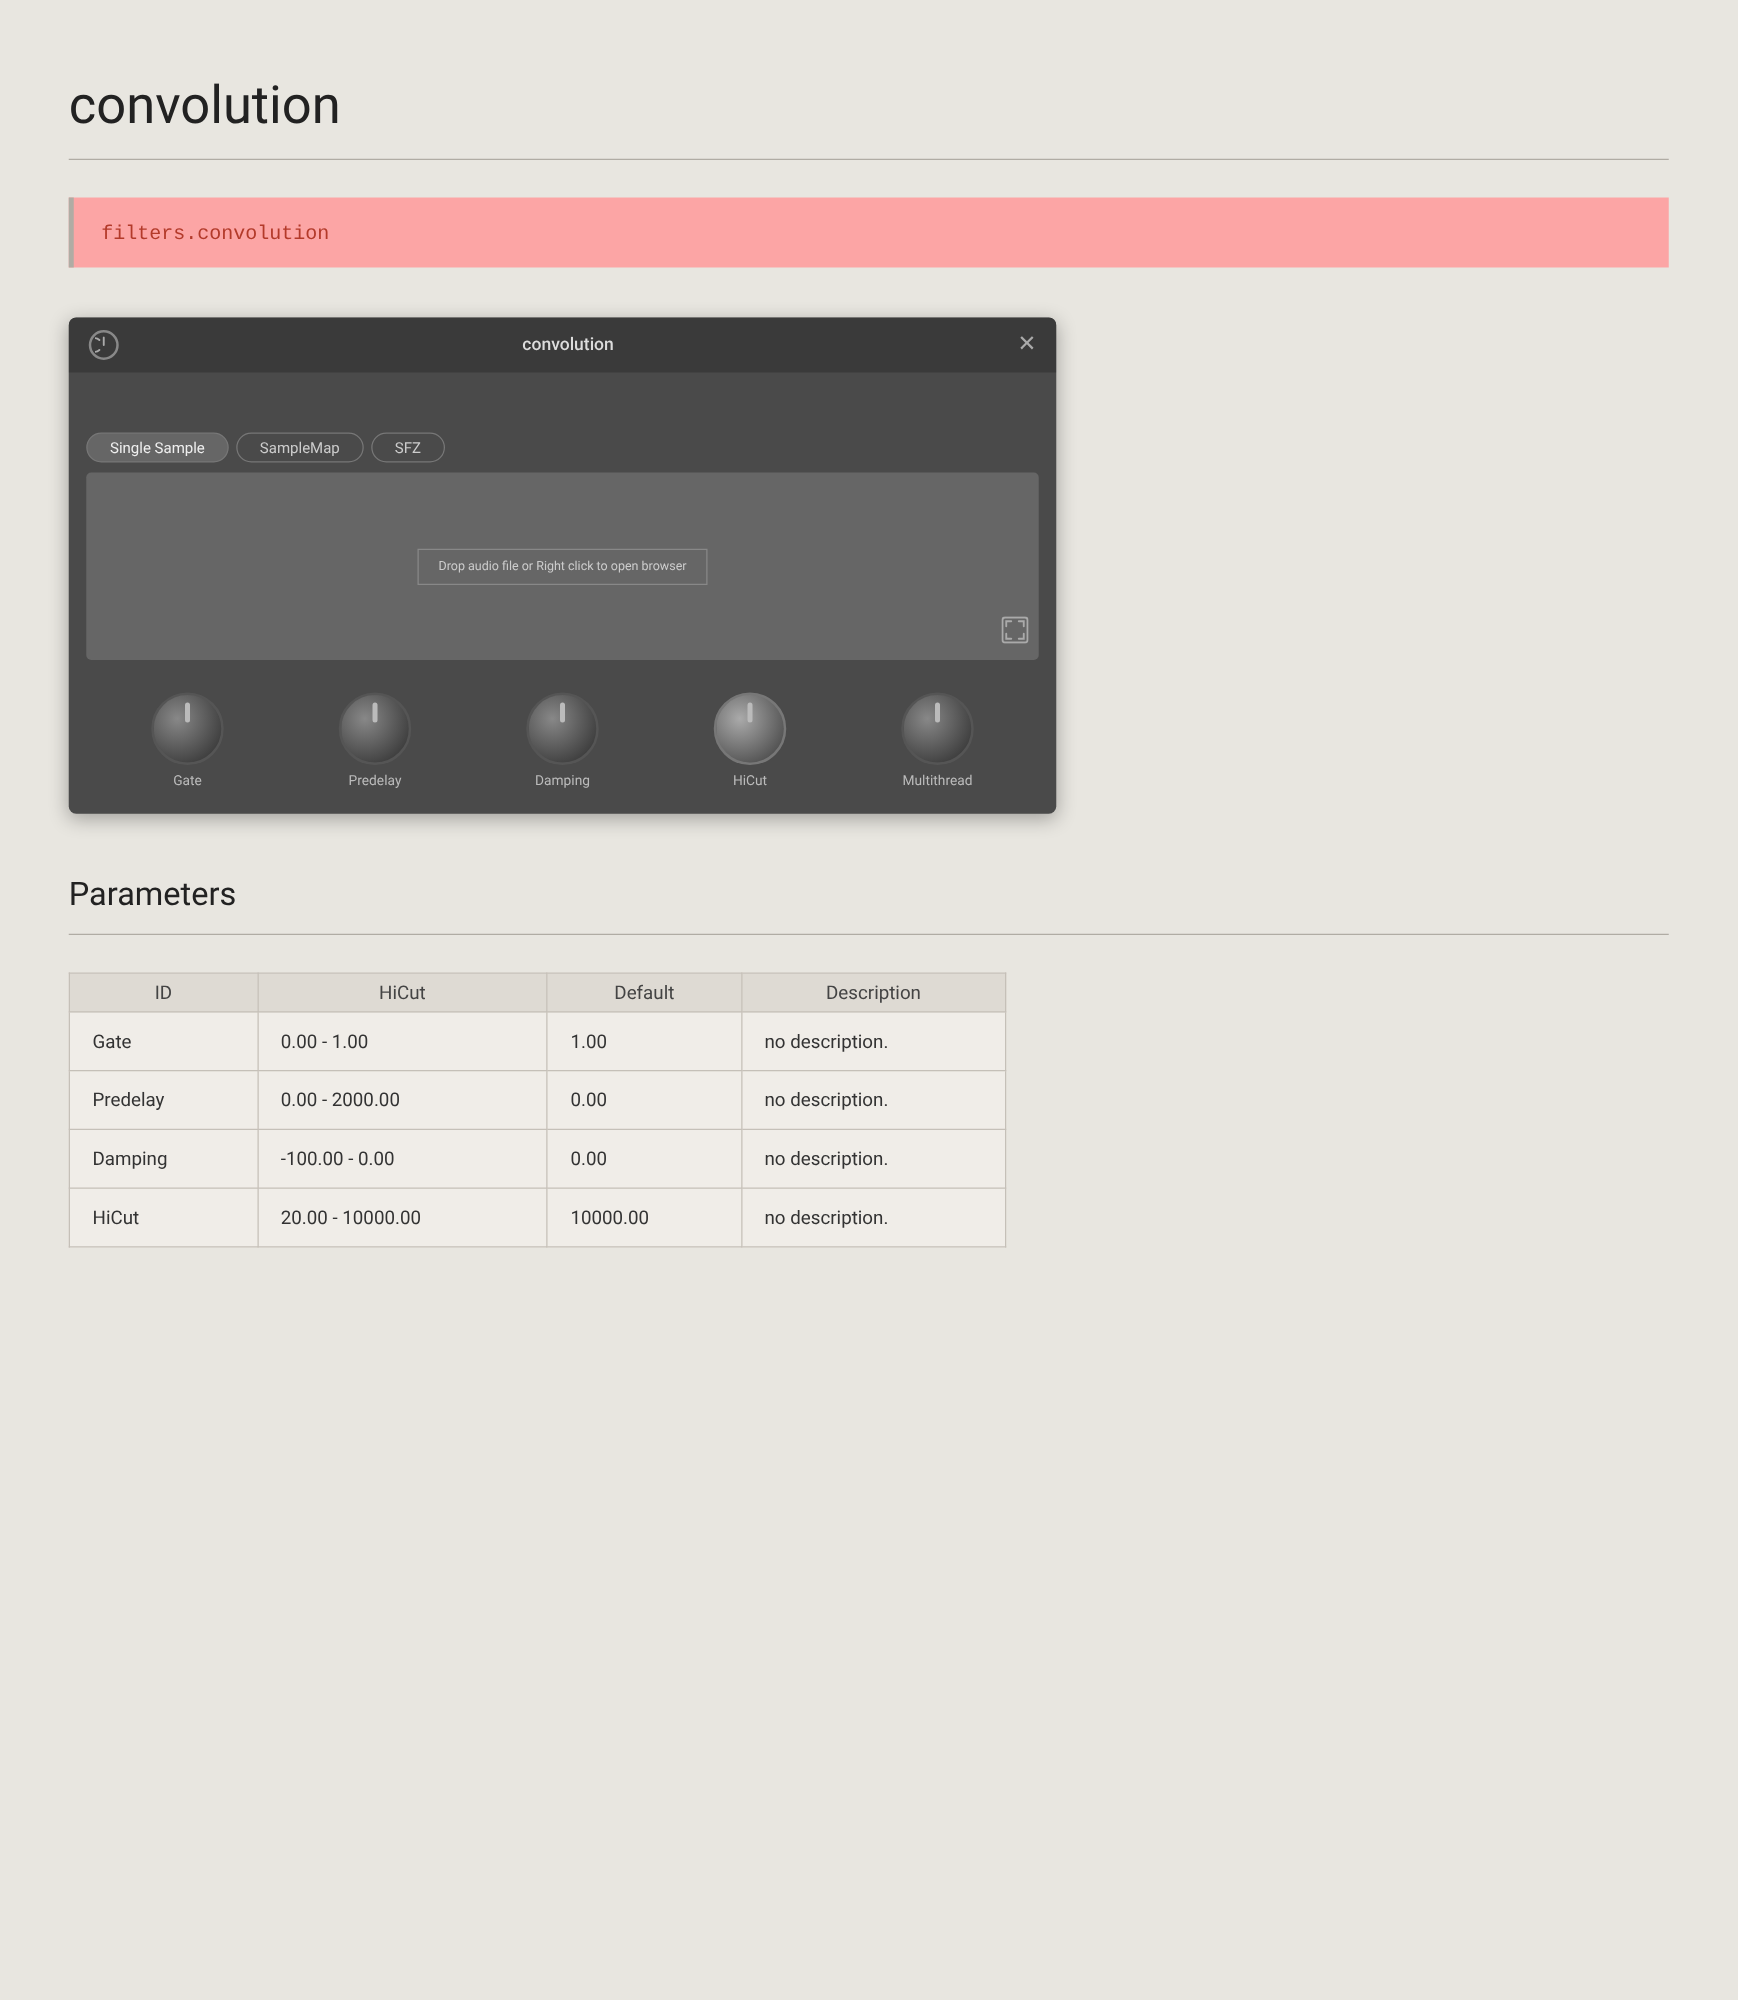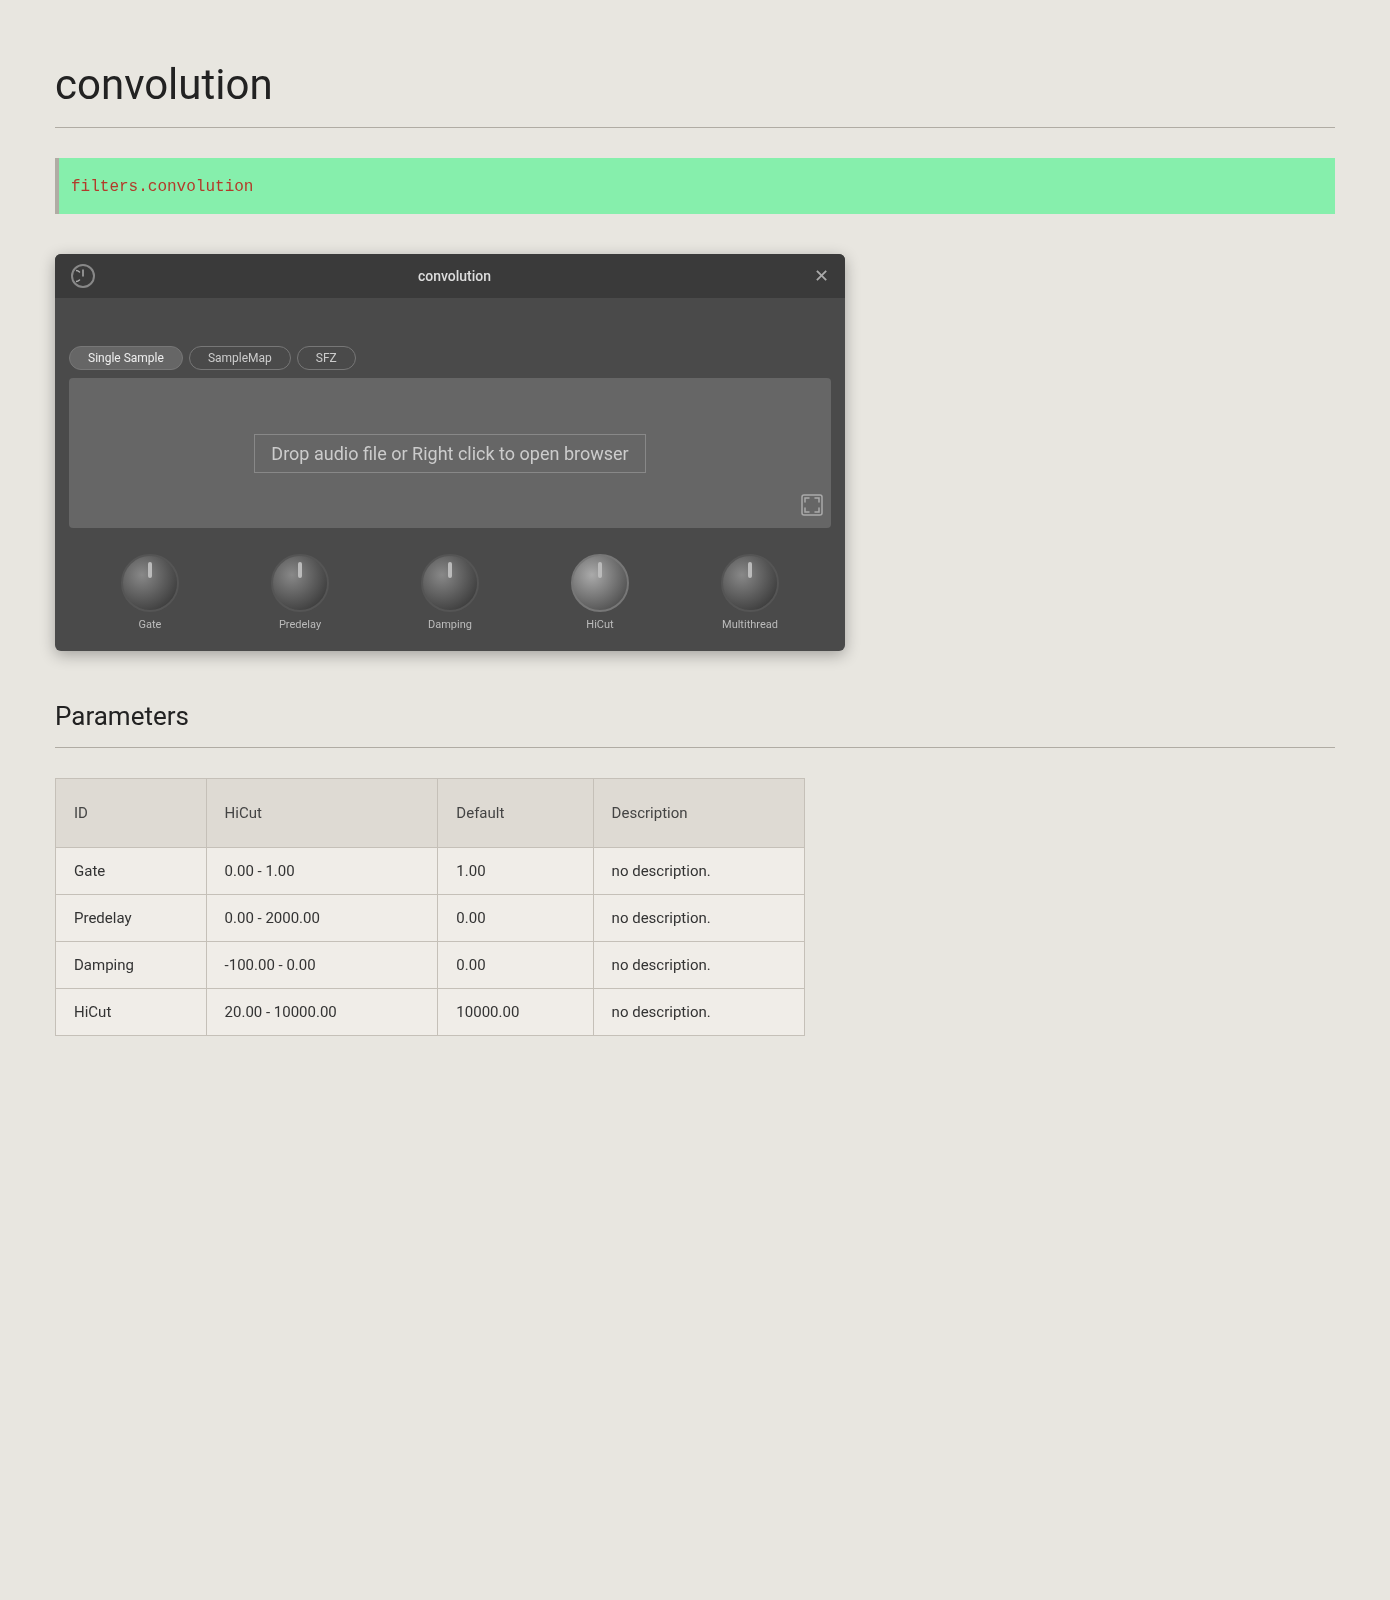--- a/index.html
+++ b/index.html
@@ -22,23 +22,23 @@
       margin-bottom: 18px;
     }
 
     .title-divider {
       border: none;
       border-top: 1px solid #b0aca4;
       margin-bottom: 30px;
     }
 
     .code-block {
-      background-color: #86efac;
+      background-color: #fca5a5;
       border-left: 4px solid #b0aca4;
-      padding: 18px 12px;
+      padding: 18px 22px;
       margin-bottom: 40px;
       display: inline-block;
       width: 100%;
     }
 
     .code-text {
       font-family: 'Courier New', Courier, monospace;
       font-size: 16px;
       color: #b33a2a;
     }
@@ -120,21 +120,21 @@
       height: 150px;
       display: flex;
       align-items: center;
       justify-content: center;
       position: relative;
     }
 
     .plugin-drop-label {
       border: 1px solid #888;
       padding: 8px 16px;
-      font-size: 18px;
+      font-size: 10px;
       color: #ccc;
       background: transparent;
     }
 
     .plugin-expand-icon {
       position: absolute;
       bottom: 8px;
       right: 8px;
       color: #aaa;
       font-size: 18px;
@@ -209,22 +209,22 @@
 
     .params-table {
       border-collapse: collapse;
       width: 750px;
       background: #e8e6e0;
     }
 
     .params-table th {
       background-color: #dedad3;
       border: 1px solid #c5c0b8;
-      padding: 25px 18px;
-      text-align: left;
+      padding: 6px 18px;
+      text-align: center;
       font-weight: 400;
       font-size: 15px;
       color: #444;
     }
 
     .params-table td {
       border: 1px solid #c5c0b8;
       padding: 14px 18px;
       font-size: 15px;
       color: #333;

